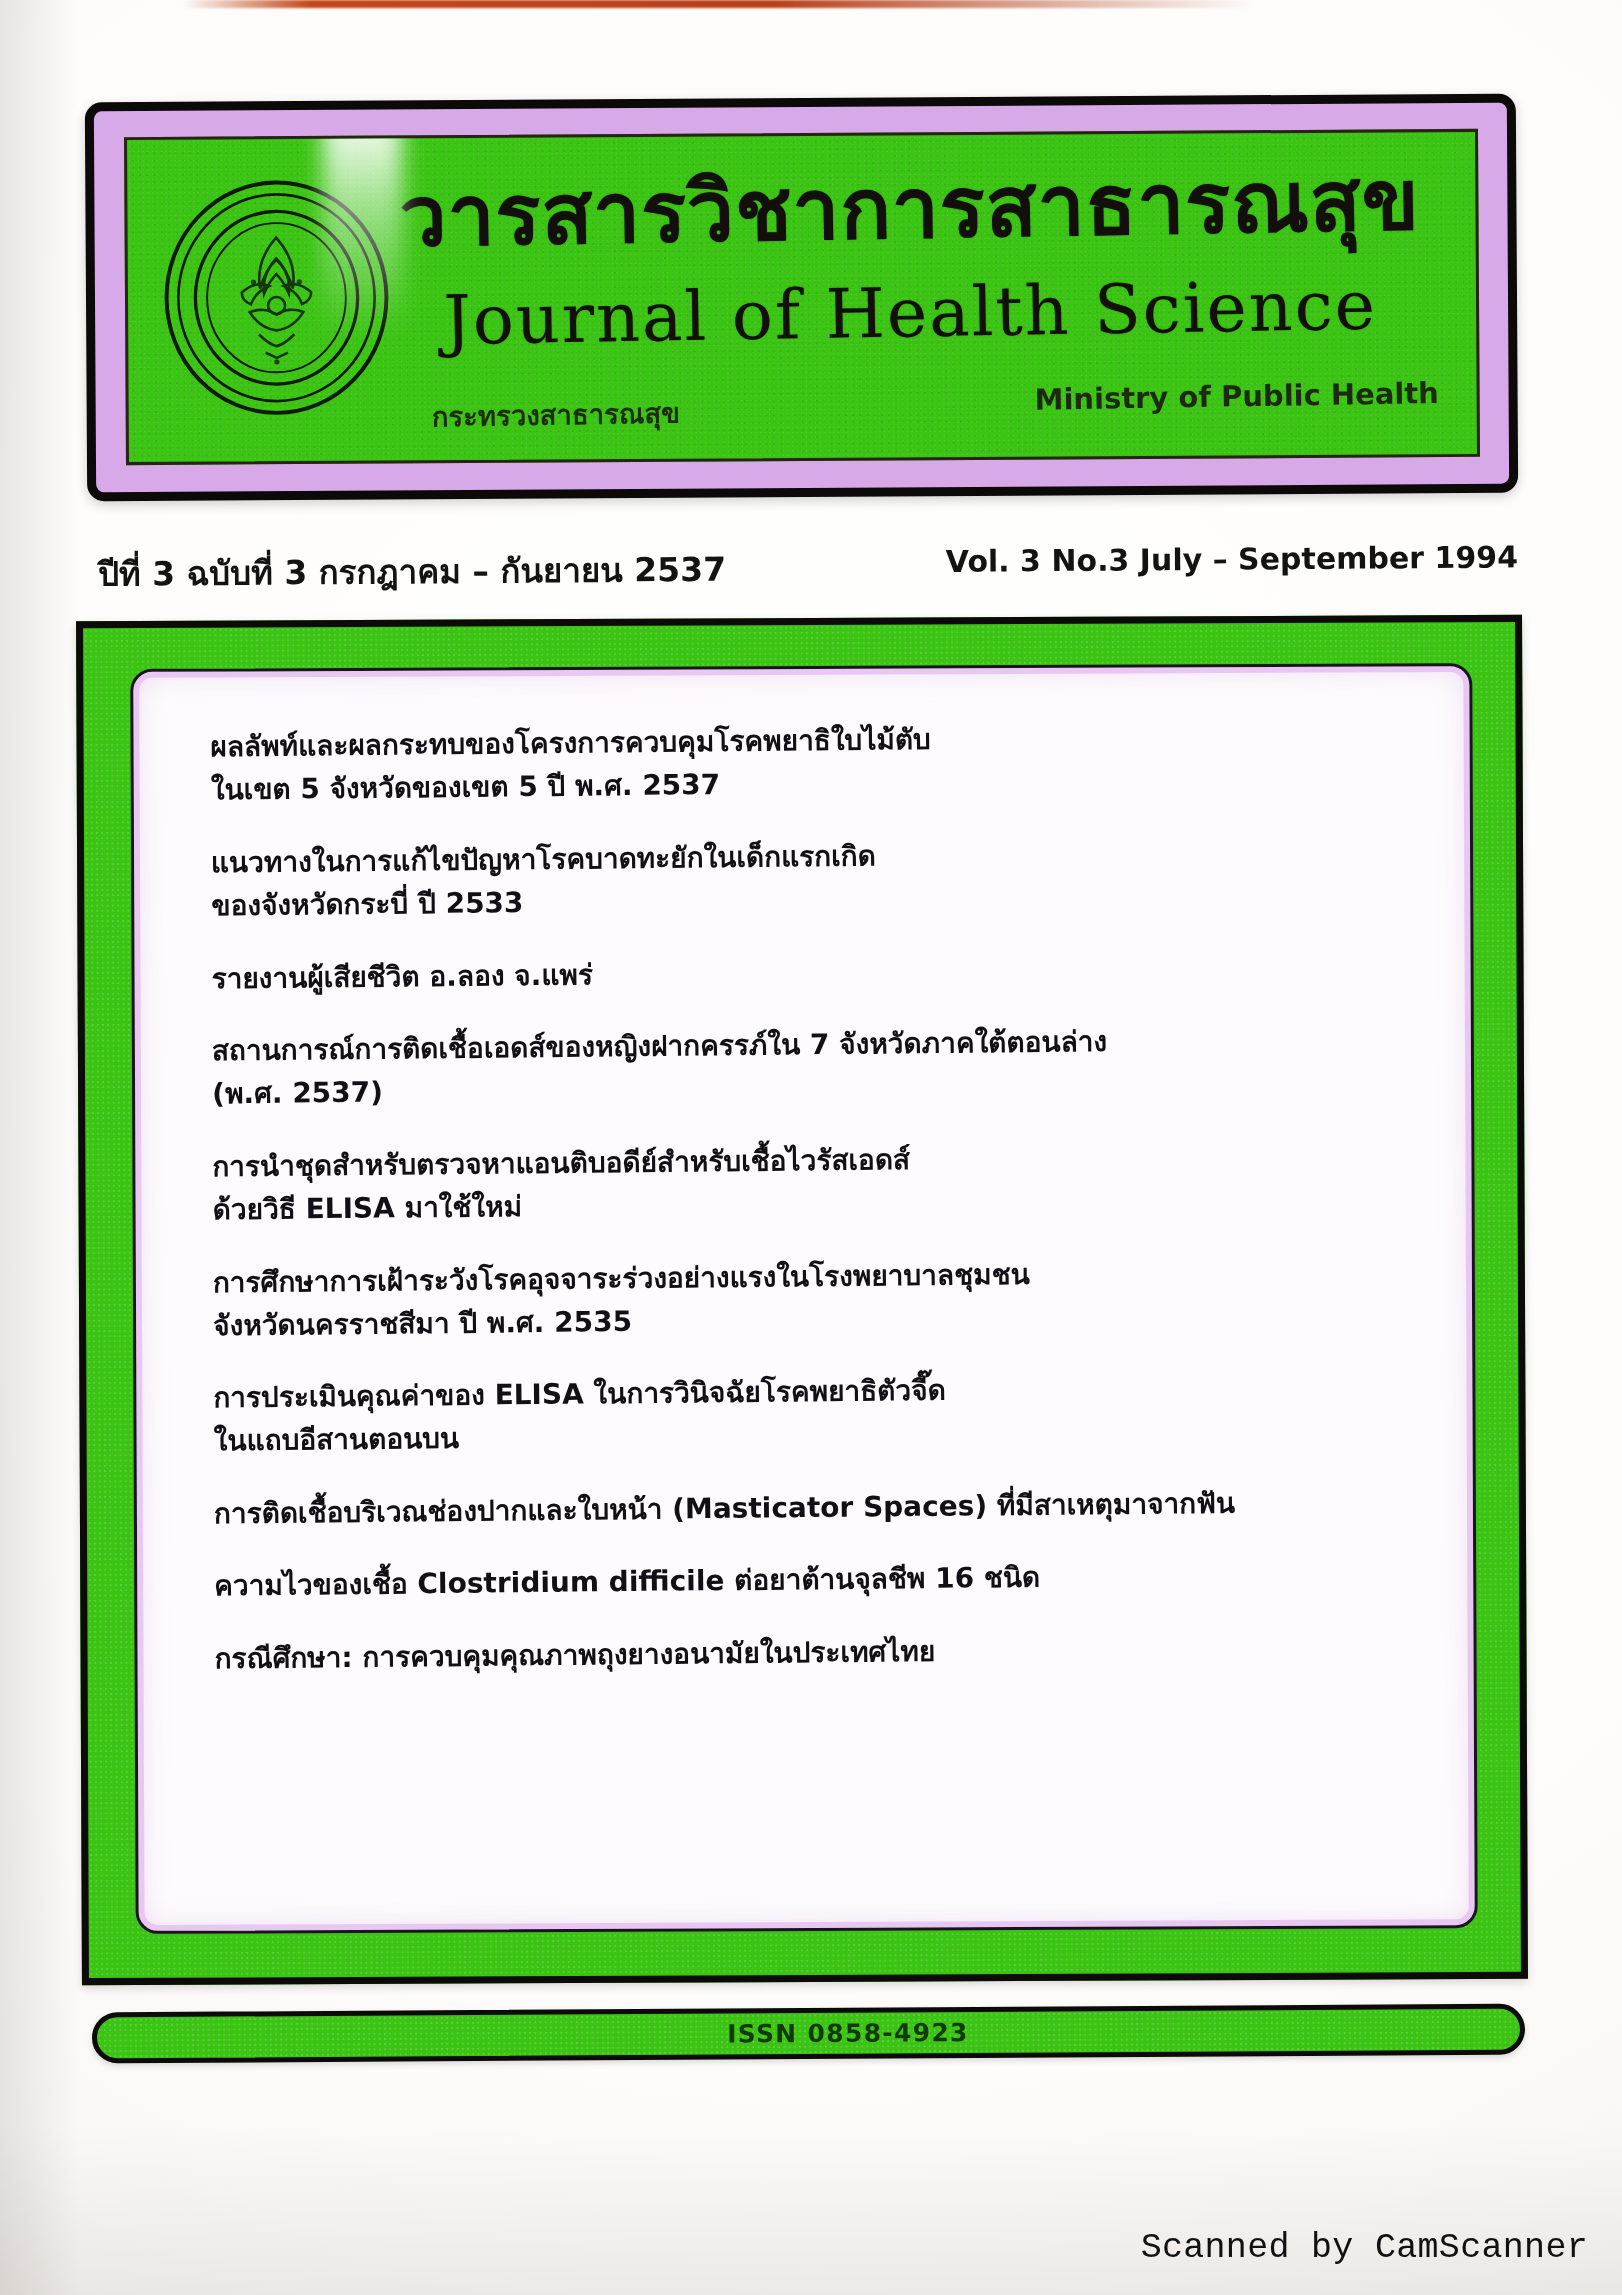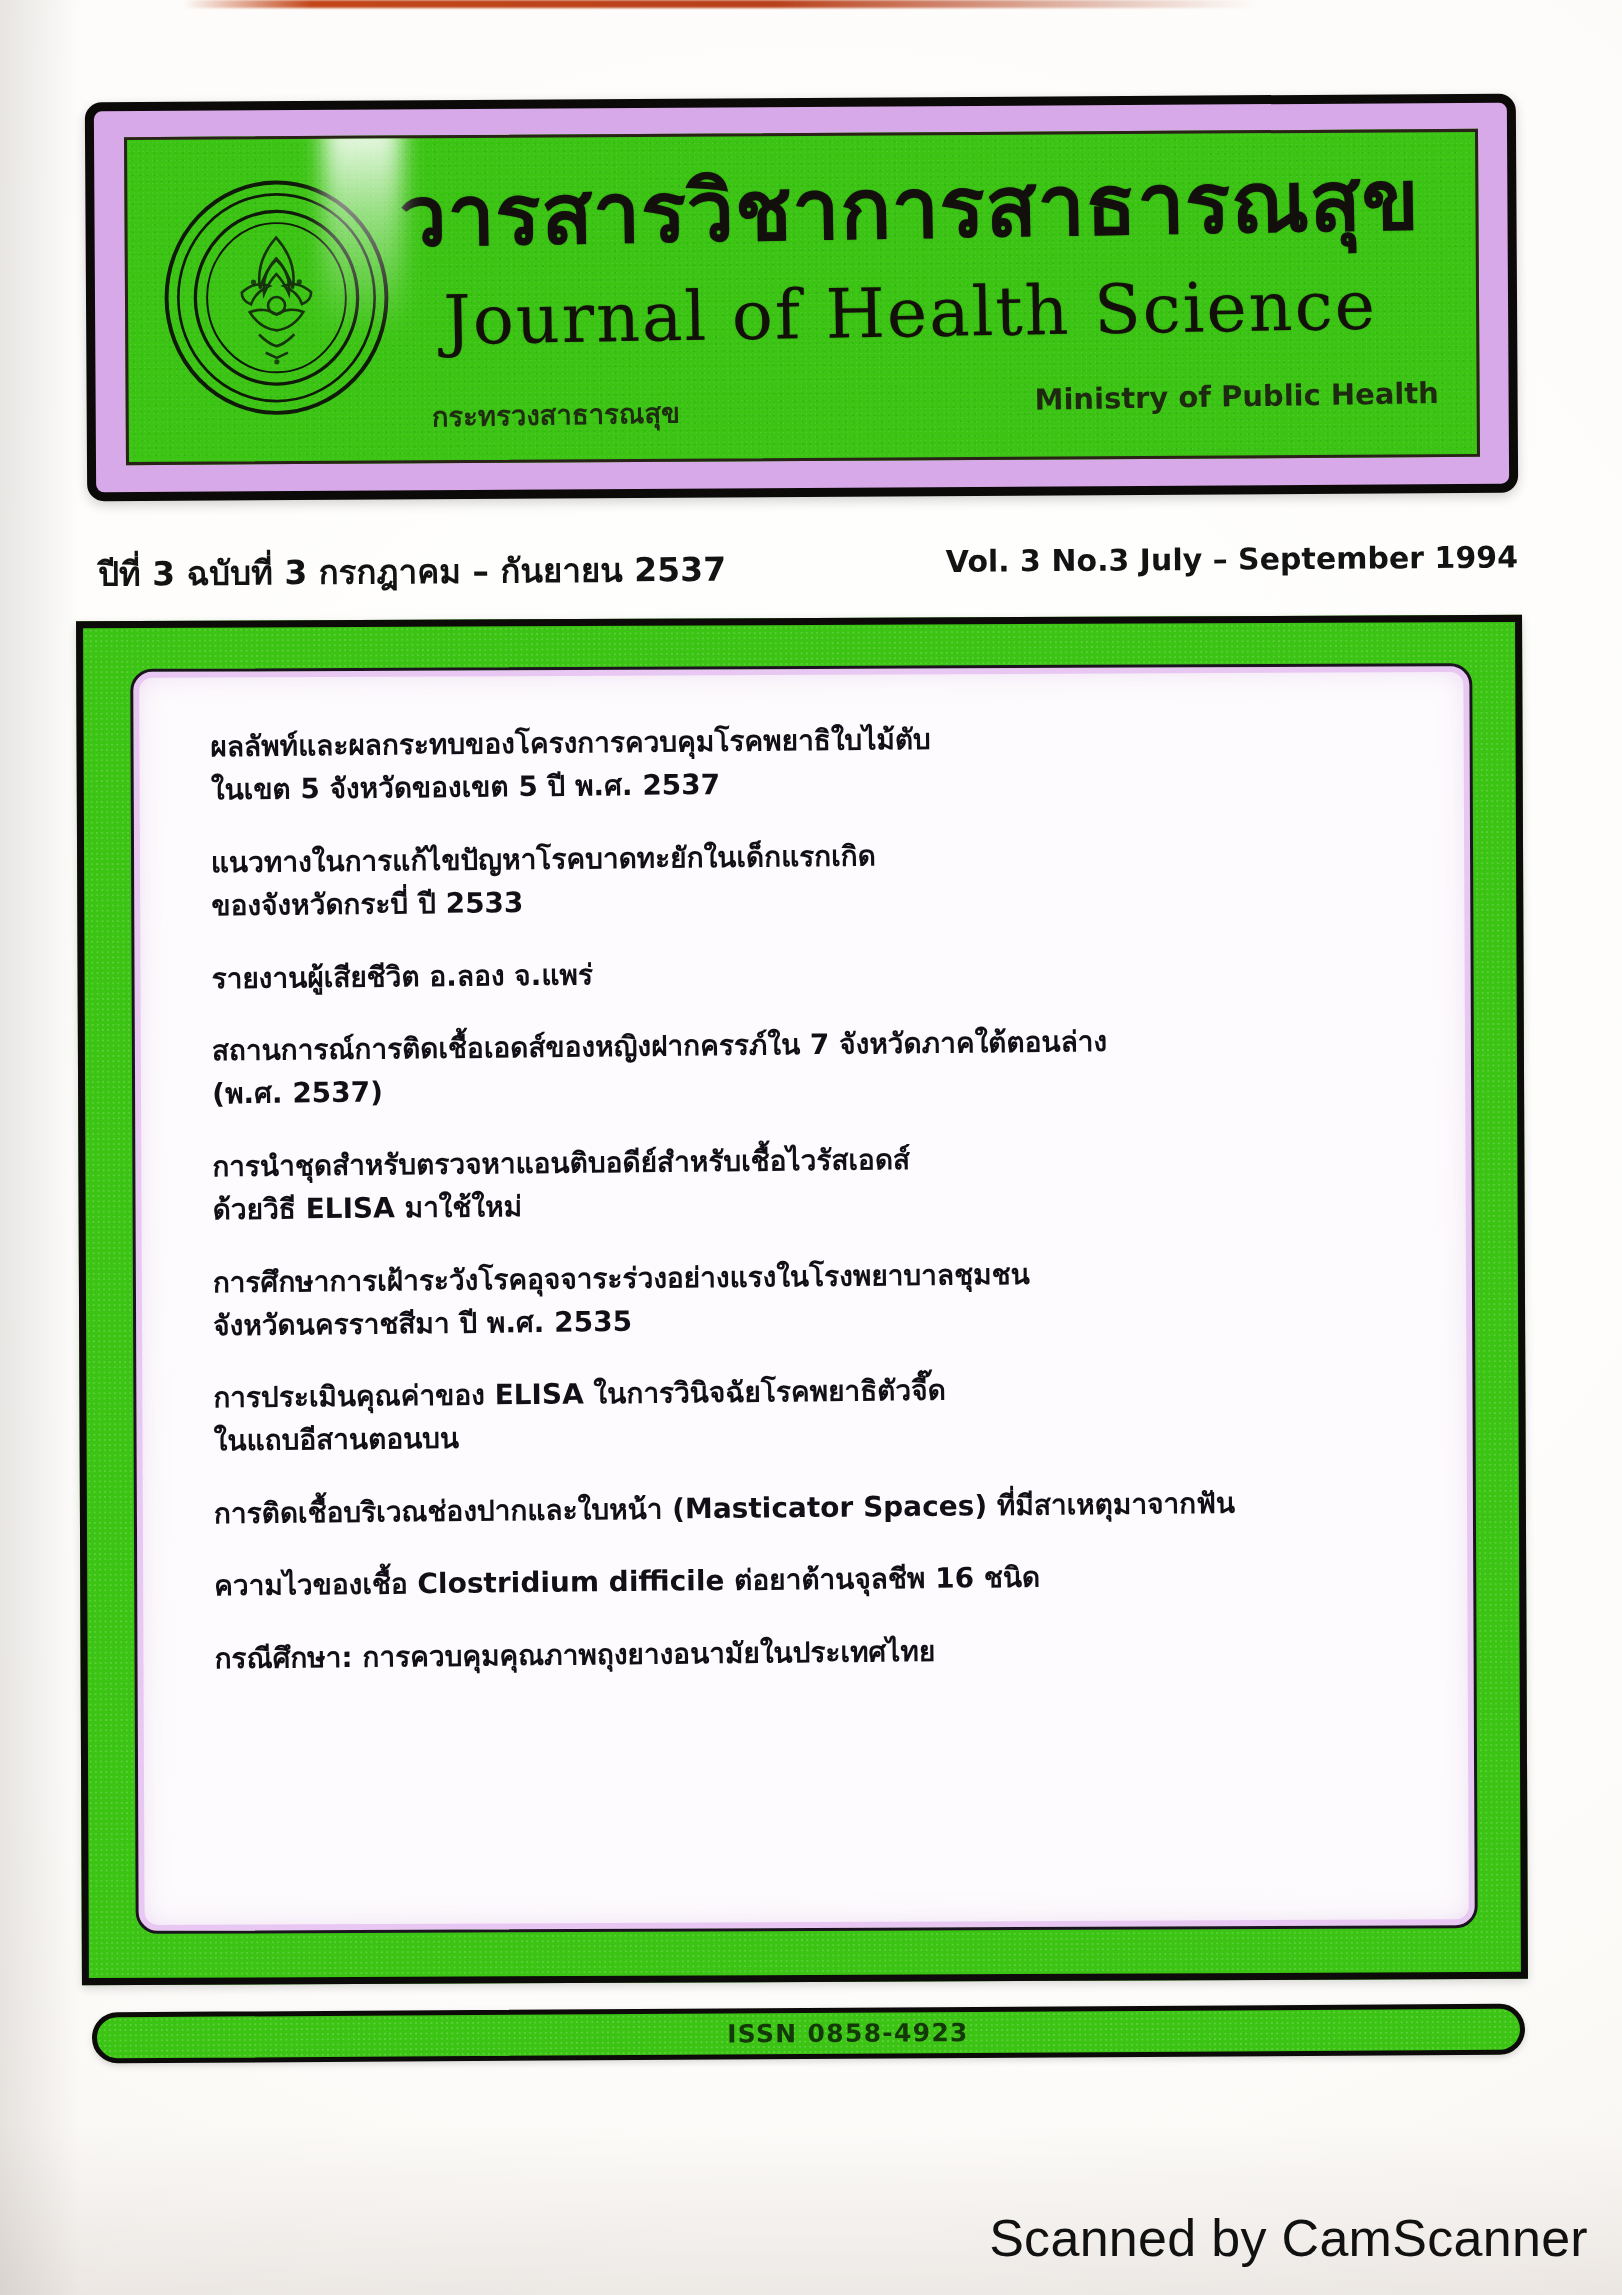--- a/index.html
+++ b/index.html
@@ -279,22 +279,22 @@
     color: #0f2a08;
     margin-left: 79px;
     opacity: 0.9;
   }
 
   
   #watermark {
     position: absolute;
     right: 34px;
     bottom: 27.5px;
-    font-family: Liberation Sans, sans-serif;
-    font-size: 52px;
+    font-family: Liberation Mono, monospace;
+    font-size: 35px;
     font-weight: 400;
     color: #111111;
     letter-spacing: 0.3px;
   }
 </style>
 </head>
 <body>
 
 <div id="page">
 

